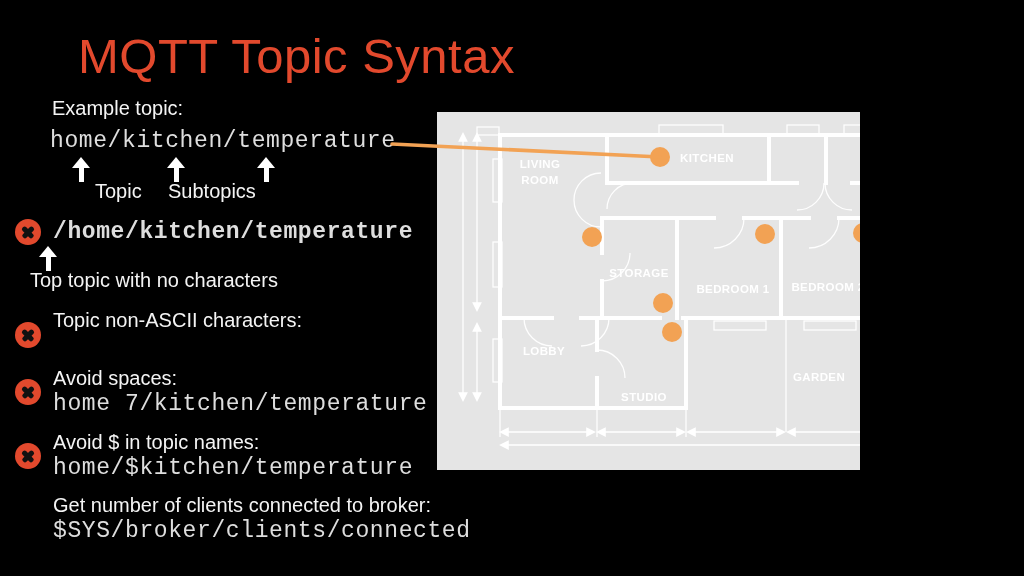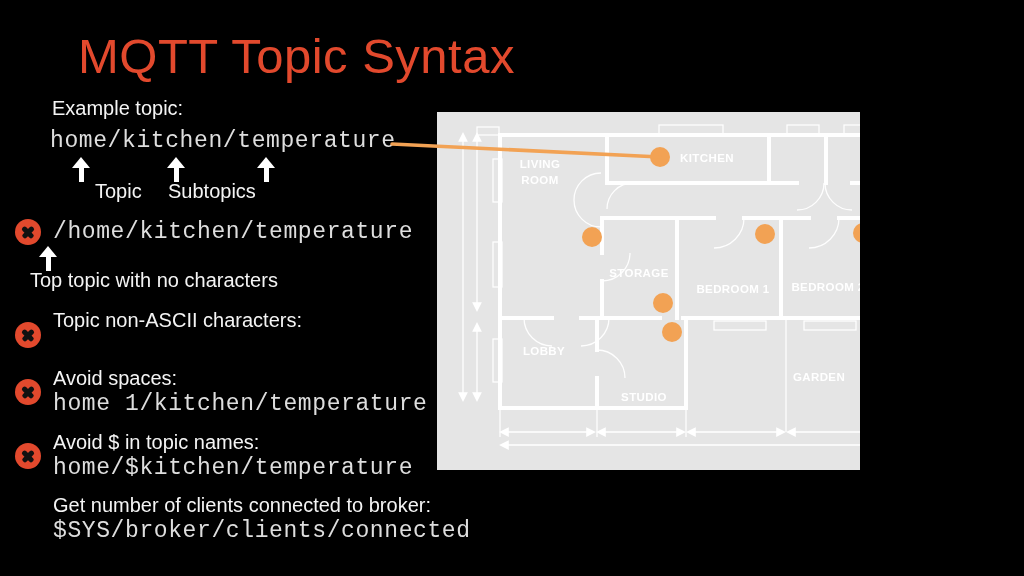--- a/index.html
+++ b/index.html
@@ -39,30 +39,30 @@
 
   <div class="abs sans" style="left:52px;top:97px;">Example topic:</div>
   <div class="abs mono" style="left:50px;top:130px;">home/kitchen/temperature</div>
   <div class="uarr" style="left:72px;top:157px;"></div>
   <div class="uarr" style="left:167px;top:157px;"></div>
   <div class="uarr" style="left:257px;top:157px;"></div>
   <div class="abs sans" style="left:63px;top:180px;margin-left:32px;">Topic</div>
   <div class="abs sans" style="left:168px;top:180px;">Subtopics</div>
 
   <div class="xicon" style="left:15px;top:219px;"></div>
-  <div class="abs mono" style="left:53px;top:221px;">/home/kitchen/temperature</div>
+  <div class="abs mono" style="left:53px;top:221px;font-weight:bold;">/home/kitchen/temperature</div>
   <div class="uarr" style="left:39px;top:246px;"></div>
   <div class="abs sans" style="left:30px;top:269px;">Top topic with no characters</div>
 
   <div class="xicon" style="left:15px;top:322px;"></div>
   <div class="abs sans" style="left:53px;top:309px;">Topic non-ASCII characters:</div>
 
   <div class="xicon" style="left:15px;top:379px;"></div>
   <div class="abs sans" style="left:53px;top:367px;">Avoid spaces:</div>
-  <div class="abs mono" style="left:53px;top:393px;">home 1/kitchen/temperature</div>
+  <div class="abs mono" style="left:53px;top:393px;">home 7/kitchen/temperature</div>
 
   <div class="xicon" style="left:15px;top:443px;"></div>
   <div class="abs sans" style="left:53px;top:431px;">Avoid $ in topic names:</div>
   <div class="abs sans" style="left:53px;top:494px;">Get number of clients connected to broker:</div>
 
   <div class="abs mono" style="left:53px;top:457px;">home/$kitchen/temperature</div>
   <div class="abs mono" style="left:53px;top:520px;">$SYS/broker/clients/connected</div>
 
   <div id="plan">
     <svg width="566" height="358" viewBox="0 0 566 358">

